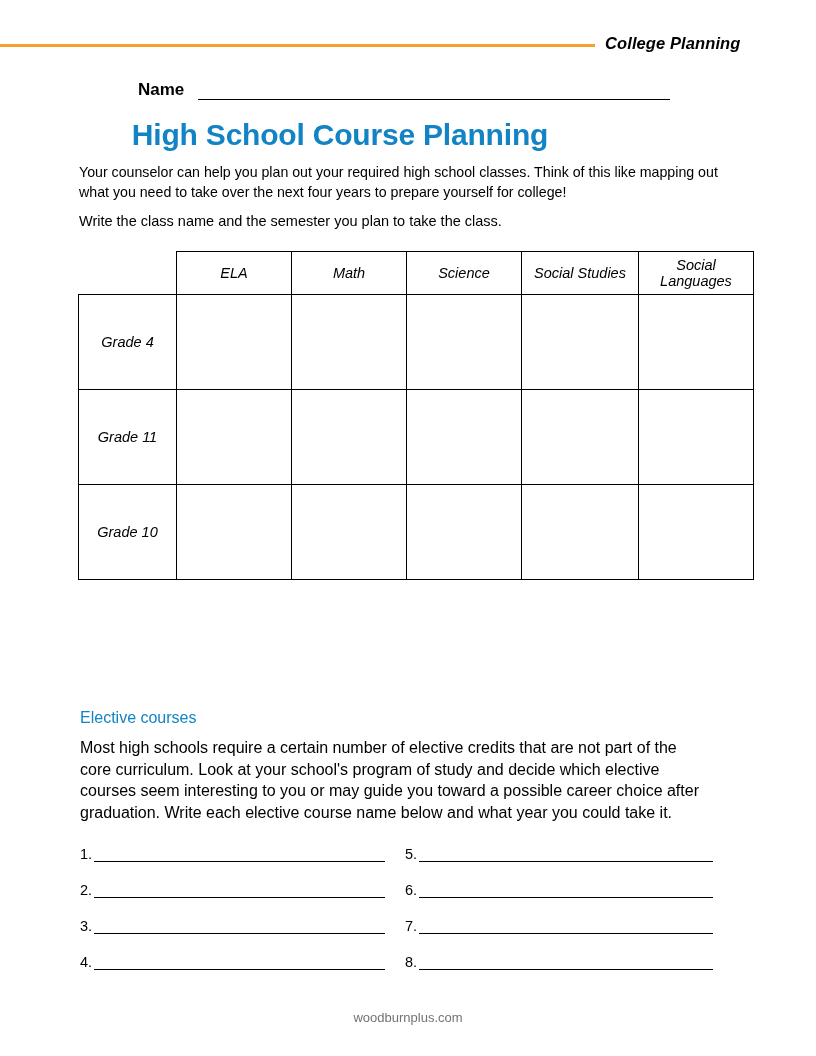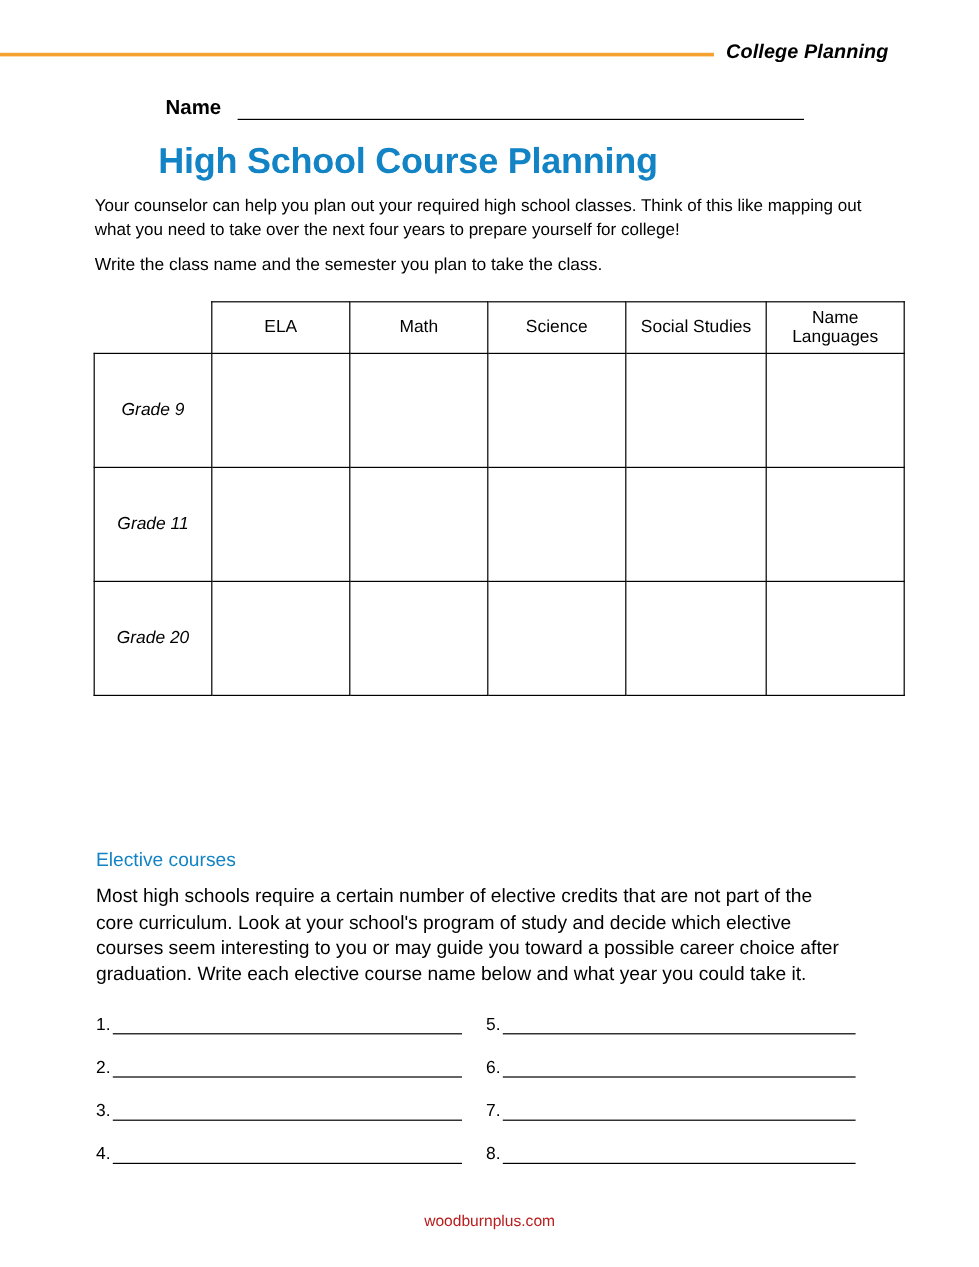--- a/index.html
+++ b/index.html
@@ -107,20 +107,21 @@
     border-collapse: collapse;
     table-layout: fixed;
   }
   .plan-table td, .plan-table th {
     border: 1.3px solid #000;
     padding: 0;
     margin: 0;
     vertical-align: middle;
     text-align: center;
     font-weight: normal;
+    font-style: italic;
   }
   .corner-cell {
     border: none !important;
     width: 97px;
   }
   .col-head {
     height: 42px;
     font-size: 14.5px;
     line-height: 16px;
     font-family: "Liberation Sans", sans-serif;
@@ -188,21 +189,21 @@
   .bl-r4 { top: 108px; }
 
   
   .footer {
     position: absolute;
     left: 0;
     top: 1010px;
     width: 816px;
     text-align: center;
     font-size: 13px;
-    color: #b91c1c;
+    color: #737373;
   }
 </style>
 </head>
 <body>
 
 <div class="header-band">
   <div class="header-rule"></div>
   <div class="header-label">College Planning</div>
 </div>
 
@@ -217,42 +218,42 @@
 <div class="intro-plain">Write the class name and the semester you plan to take the class.</div>
 
 <table class="plan-table">
   <thead>
     <tr>
       <th class="corner-cell"></th>
       <th class="col-head c-ela">ELA</th>
       <th class="col-head c-math">Math</th>
       <th class="col-head c-sci">Science</th>
       <th class="col-head c-soc">Social Studies</th>
-      <th class="col-head c-wl">Name Languages</th>
+      <th class="col-head c-wl">Social Languages</th>
     </tr>
   </thead>
   <tbody>
     <tr class="body-row">
-      <td class="row-head">Grade 9</td>
+      <td class="row-head">Grade 4</td>
       <td></td>
       <td></td>
       <td></td>
       <td></td>
       <td></td>
     </tr>
     <tr class="body-row">
       <td class="row-head">Grade 11</td>
       <td></td>
       <td></td>
       <td></td>
       <td></td>
       <td></td>
     </tr>
     <tr class="body-row">
-      <td class="row-head">Grade 20</td>
+      <td class="row-head">Grade 10</td>
       <td></td>
       <td></td>
       <td></td>
       <td></td>
       <td></td>
     </tr>
   </tbody>
 </table>
 
 <div class="elective-heading">Elective courses</div>

